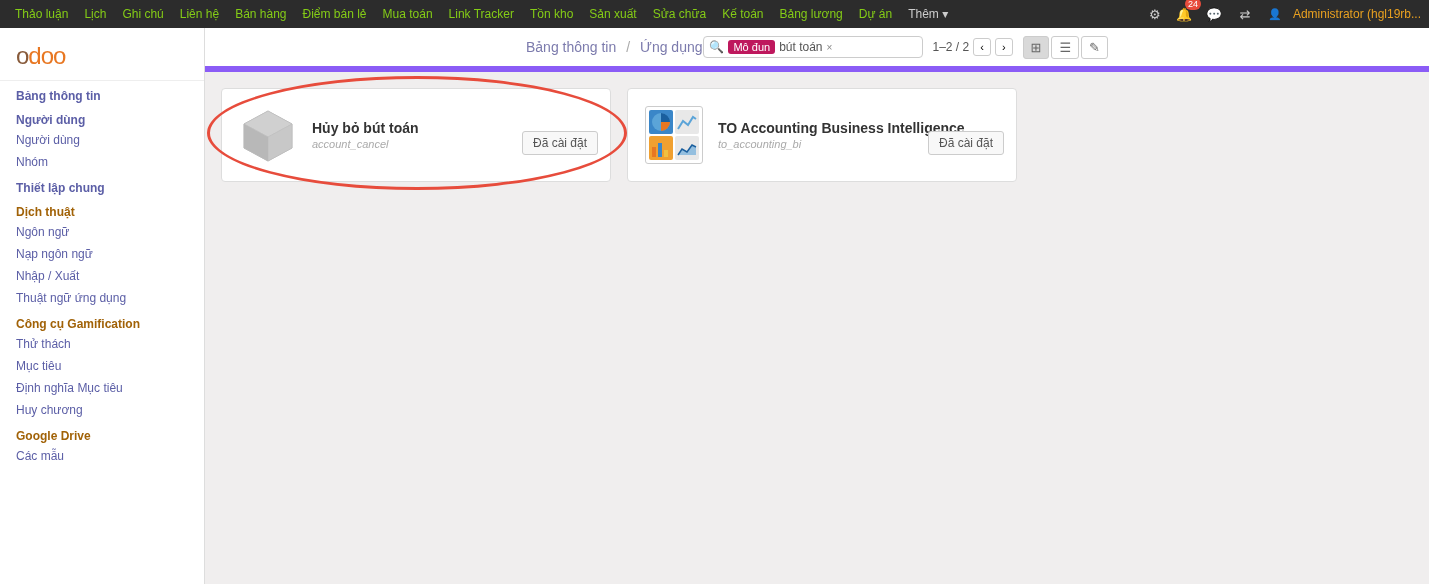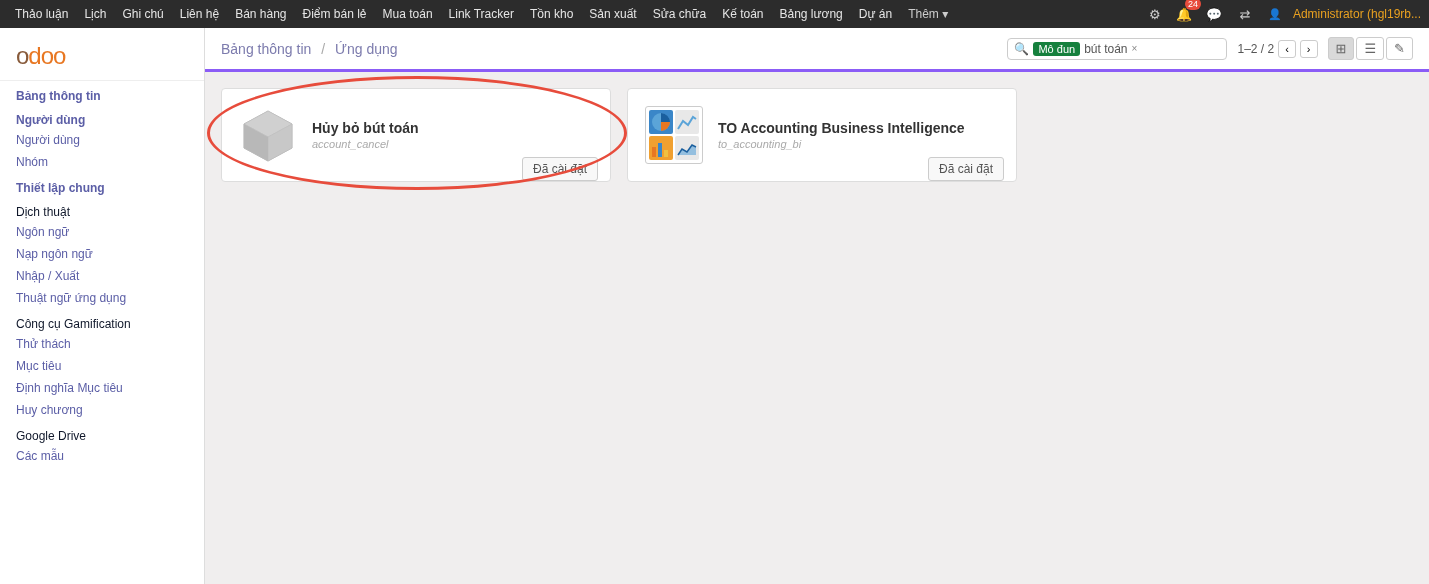--- a/index.html
+++ b/index.html
@@ -15,21 +15,21 @@
       padding: 0 8px;
       gap: 2px;
       font-size: 12px;
     }
     .topbar-item {
       padding: 0 7px;
       height: 100%;
       display: flex;
       align-items: center;
       cursor: pointer;
-      color: #e5e5e5;
+      color: #84cc16;
       white-space: nowrap;
     }
     .topbar-right {
       margin-left: auto;
       display: flex;
       align-items: center;
       gap: 6px;
     }
     .topbar-icon {
       width: 24px;
@@ -86,62 +86,62 @@
       font-size: 12px;
       padding: 8px 16px 2px;
     }
     .sidebar-item {
       padding: 4px 16px;
       font-size: 12px;
       color: #5b5ea6;
       cursor: pointer;
     }
     .sidebar-cat-title {
-      color: #0f172a;
-      font-weight: normal;
+      color: #a16207;
+      font-weight: bold;
       font-size: 12px;
       padding: 8px 16px 2px;
     }
 
     
     .content {
       flex: 1;
       display: flex;
       flex-direction: column;
       overflow: hidden;
     }
 
     
     .topbar-content {
       background: #fff;
-      border-bottom: 3px solid #8b5cf6;
+      border-bottom: 6px solid #8b5cf6;
       padding: 0 16px;
       display: flex;
       align-items: center;
-      justify-content: space-between;
+      justify-content: center;
       min-height: 44px;
     }
     .breadcrumb {
       font-size: 14px;
       color: #7c7bad;
     }
     .breadcrumb-sep { color: #aaa; margin: 0 6px; }
     .breadcrumb-current { color: #7c7bad; font-weight: 500; }
     .search-box {
       border: 1px solid #ccc;
       border-radius: 4px;
       display: flex;
       align-items: center;
       padding: 3px 6px;
       background: #fff;
       min-width: 220px;
     }
     .search-icon { color: #888; margin-right: 4px; font-size: 12px; }
     .search-tag {
-      background: #15803d;
+      background: #be185d;
       color: white;
       border-radius: 3px;
       padding: 1px 5px;
       font-size: 11px;
       display: flex;
       align-items: center;
       gap: 4px;
     }
     .search-tag-x { cursor: pointer; font-size: 10px; }
     .search-value { font-size: 12px; color: #555; margin-left: 4px; }
@@ -215,21 +215,21 @@
     .card-module { font-size: 11px; color: #aaa; font-style: italic; }
     .install-btn {
       border: 1px solid #ccc;
       background: #f8f8f8;
       padding: 4px 10px;
       border-radius: 3px;
       font-size: 12px;
       cursor: pointer;
       color: #555;
       position: absolute;
-      bottom: 0;
+      bottom: 26px;
       right: 12px;
     }
 
     
     .bi-icon {
       width: 58px;
       height: 58px;
       display: grid;
       grid-template-columns: 1fr 1fr;
       grid-template-rows: 1fr 1fr;

